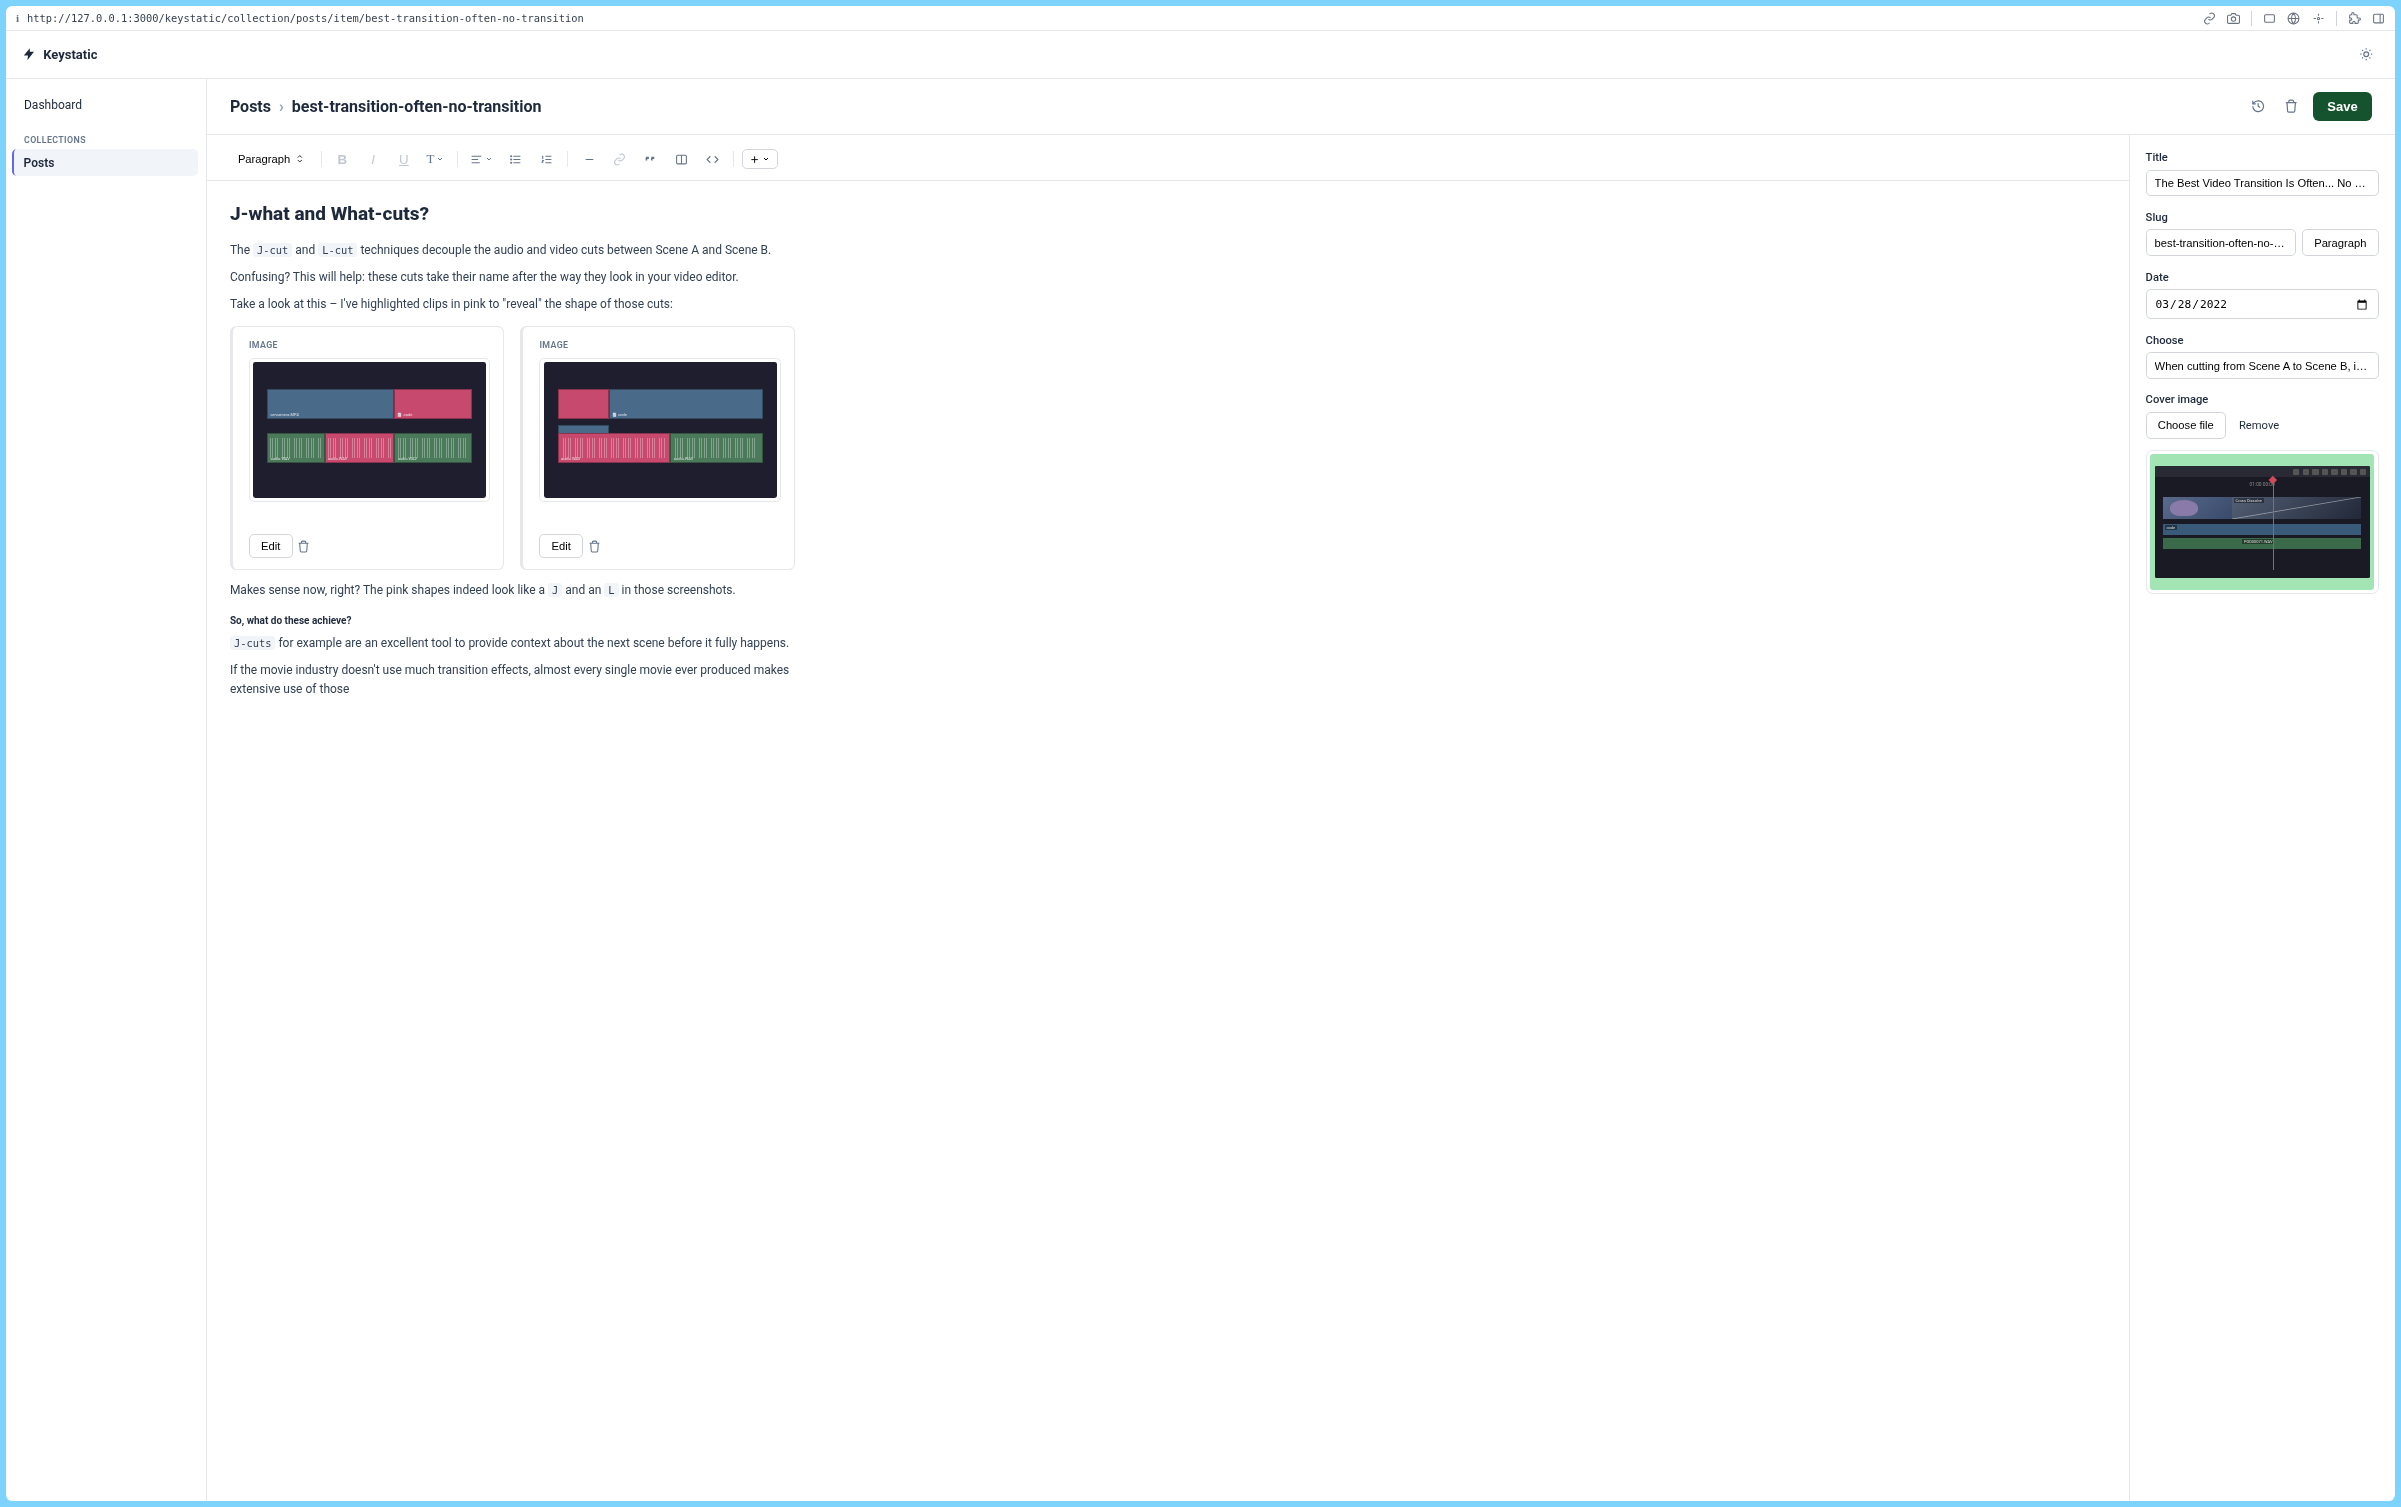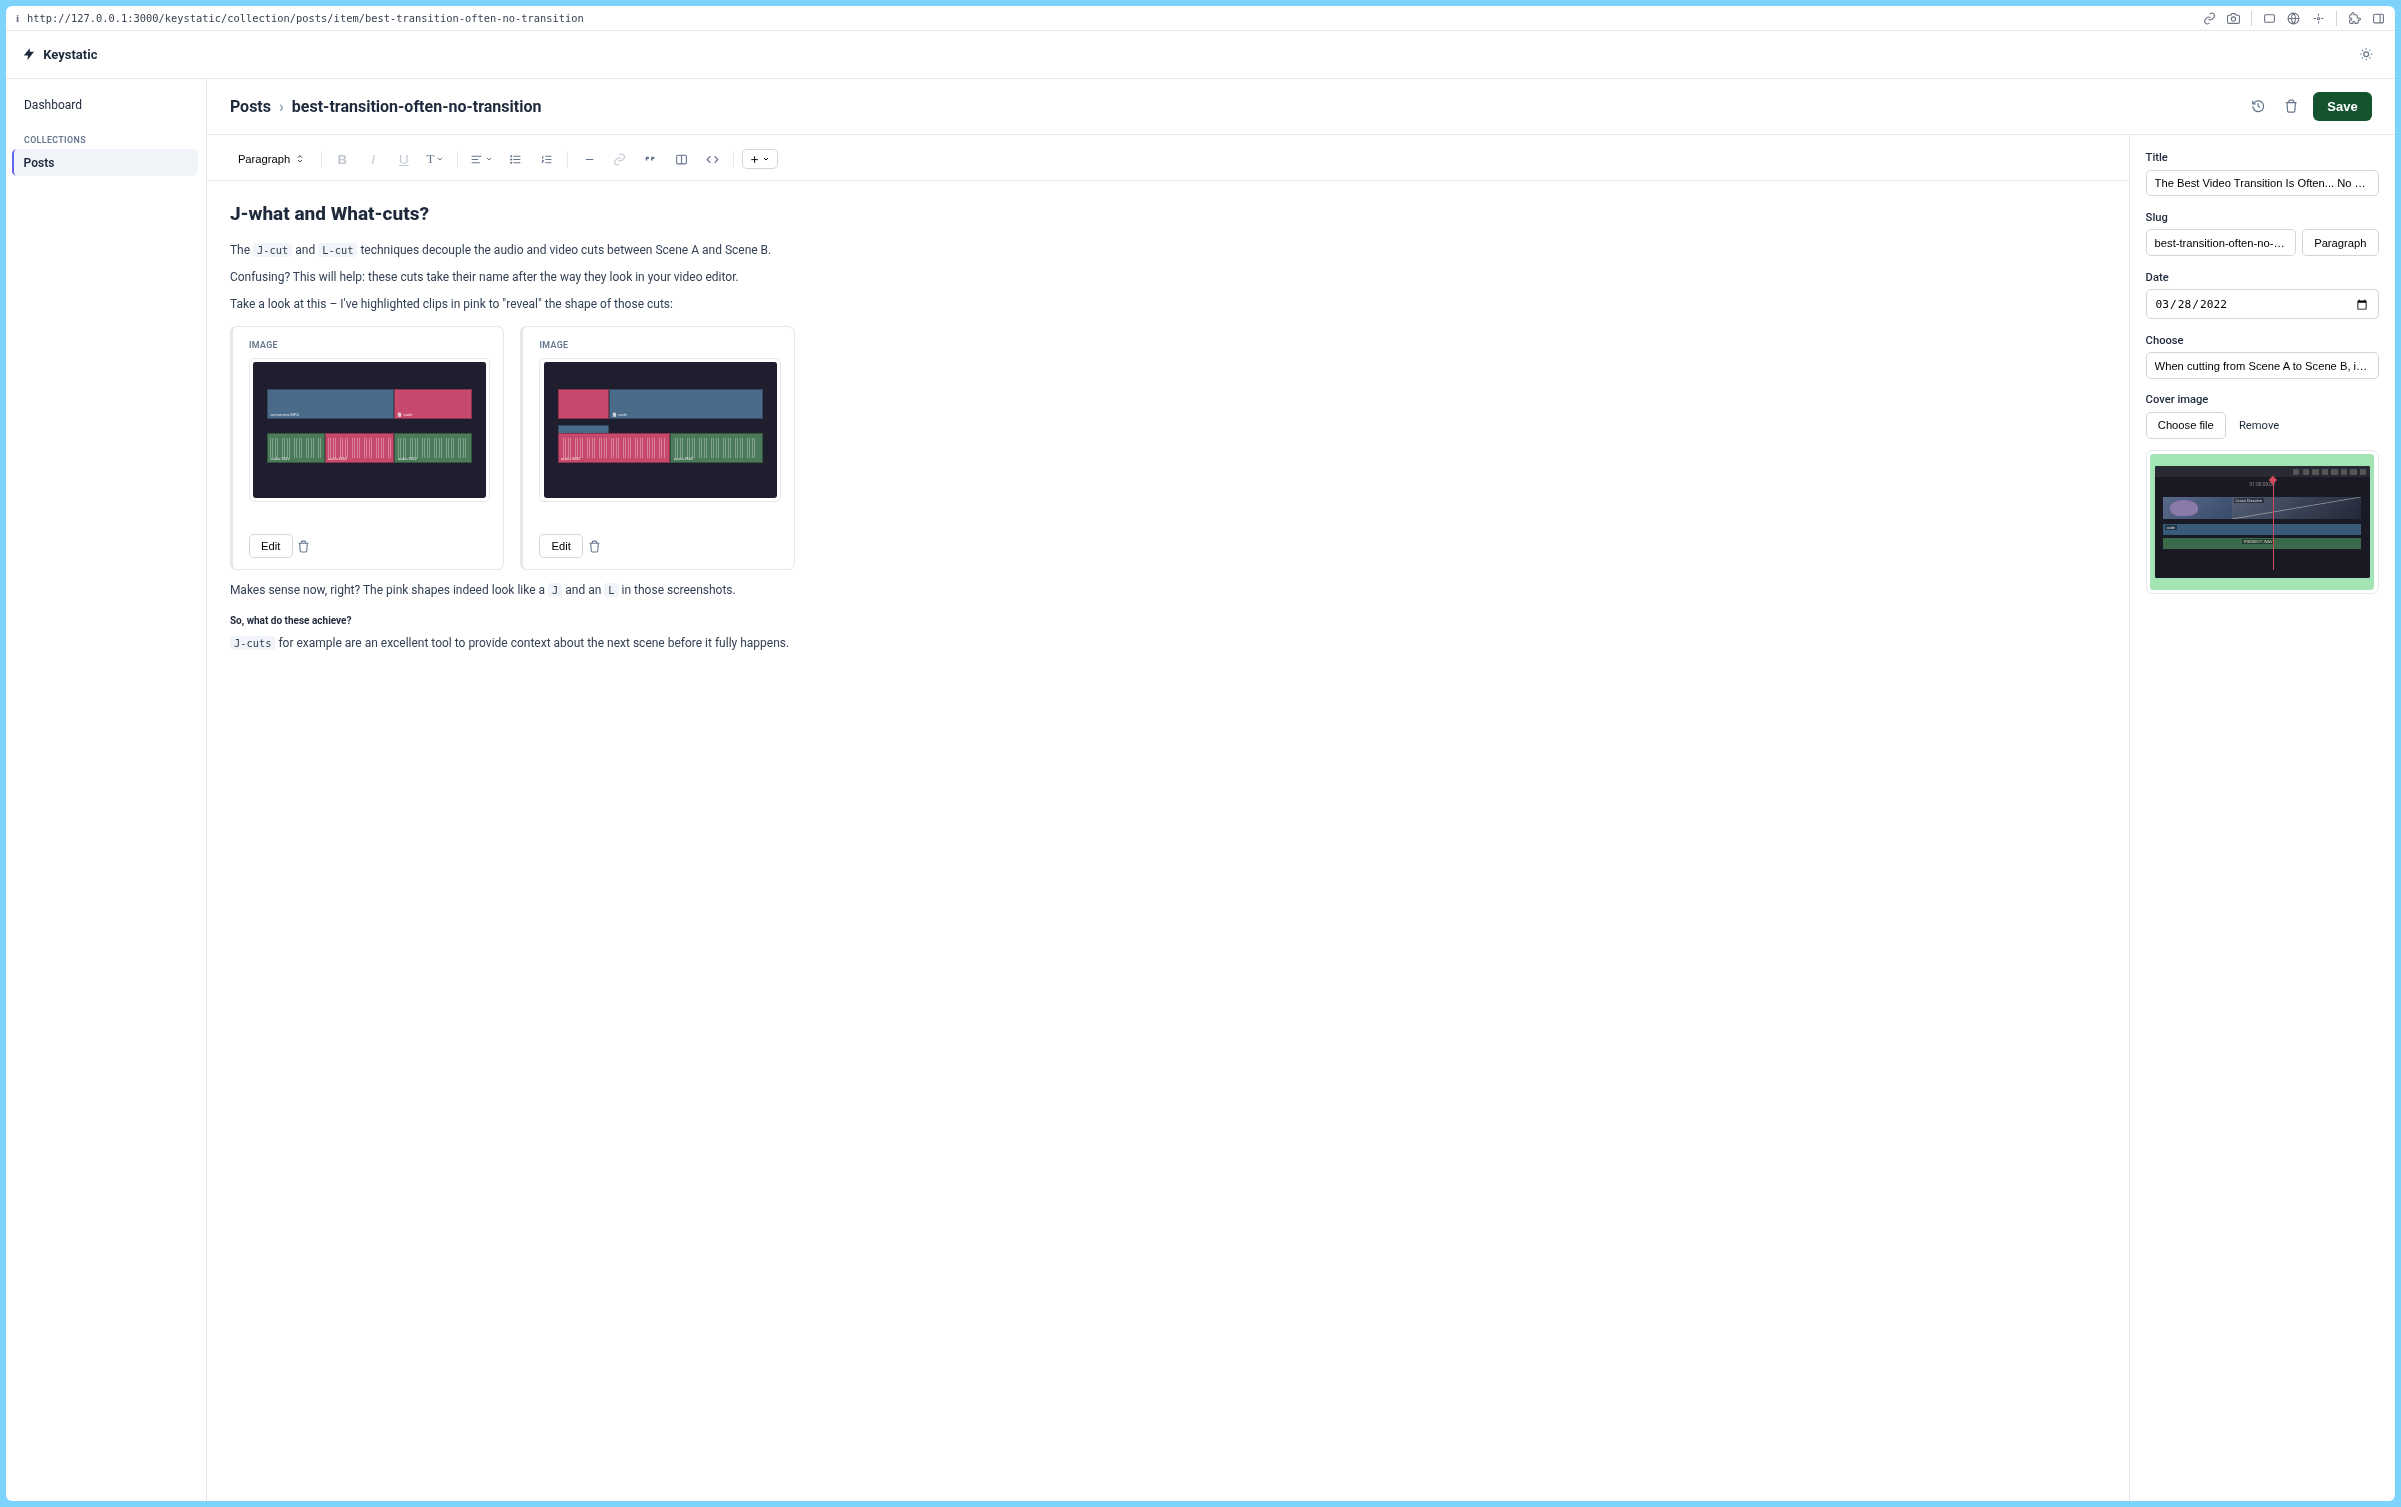--- a/index.html
+++ b/index.html
@@ -374,20 +374,21 @@
                         <path d="M3 6h18M8 6V4a2 2 0 0 1 2-2h4a2 2 0 0 1 2 2v2M19 6l-1 14a2 2 0 0 1-2 2H8a2 2 0 0 1-2-2L5 6"></path>
                       </svg>
                     </button>
                 </div>
               </div>
             </div>
 
             <p><span>Makes sense now, right? The pink shapes indeed look like a </span><code>J</code><span> and an </span><code>L</code><span> in those screenshots.</span></p>
             <h3>So, what do these achieve?</h3>
             <p><code>J-cuts</code><span> for example are an excellent tool to provide context about the next scene before it fully happens.</span></p>
+            <p>If the movie industry doesn't use much transition effects, almost every single movie ever produced makes extensive use of those</p>
           </div>
         </div>
 
         <aside class="fields-col">
           <div class="field">
             <label>Title</label>
             <input type="text" value="The Best Video Transition Is Often... No Transition" style="">
           </div>
           <div class="field">
             <label>Slug</label>

